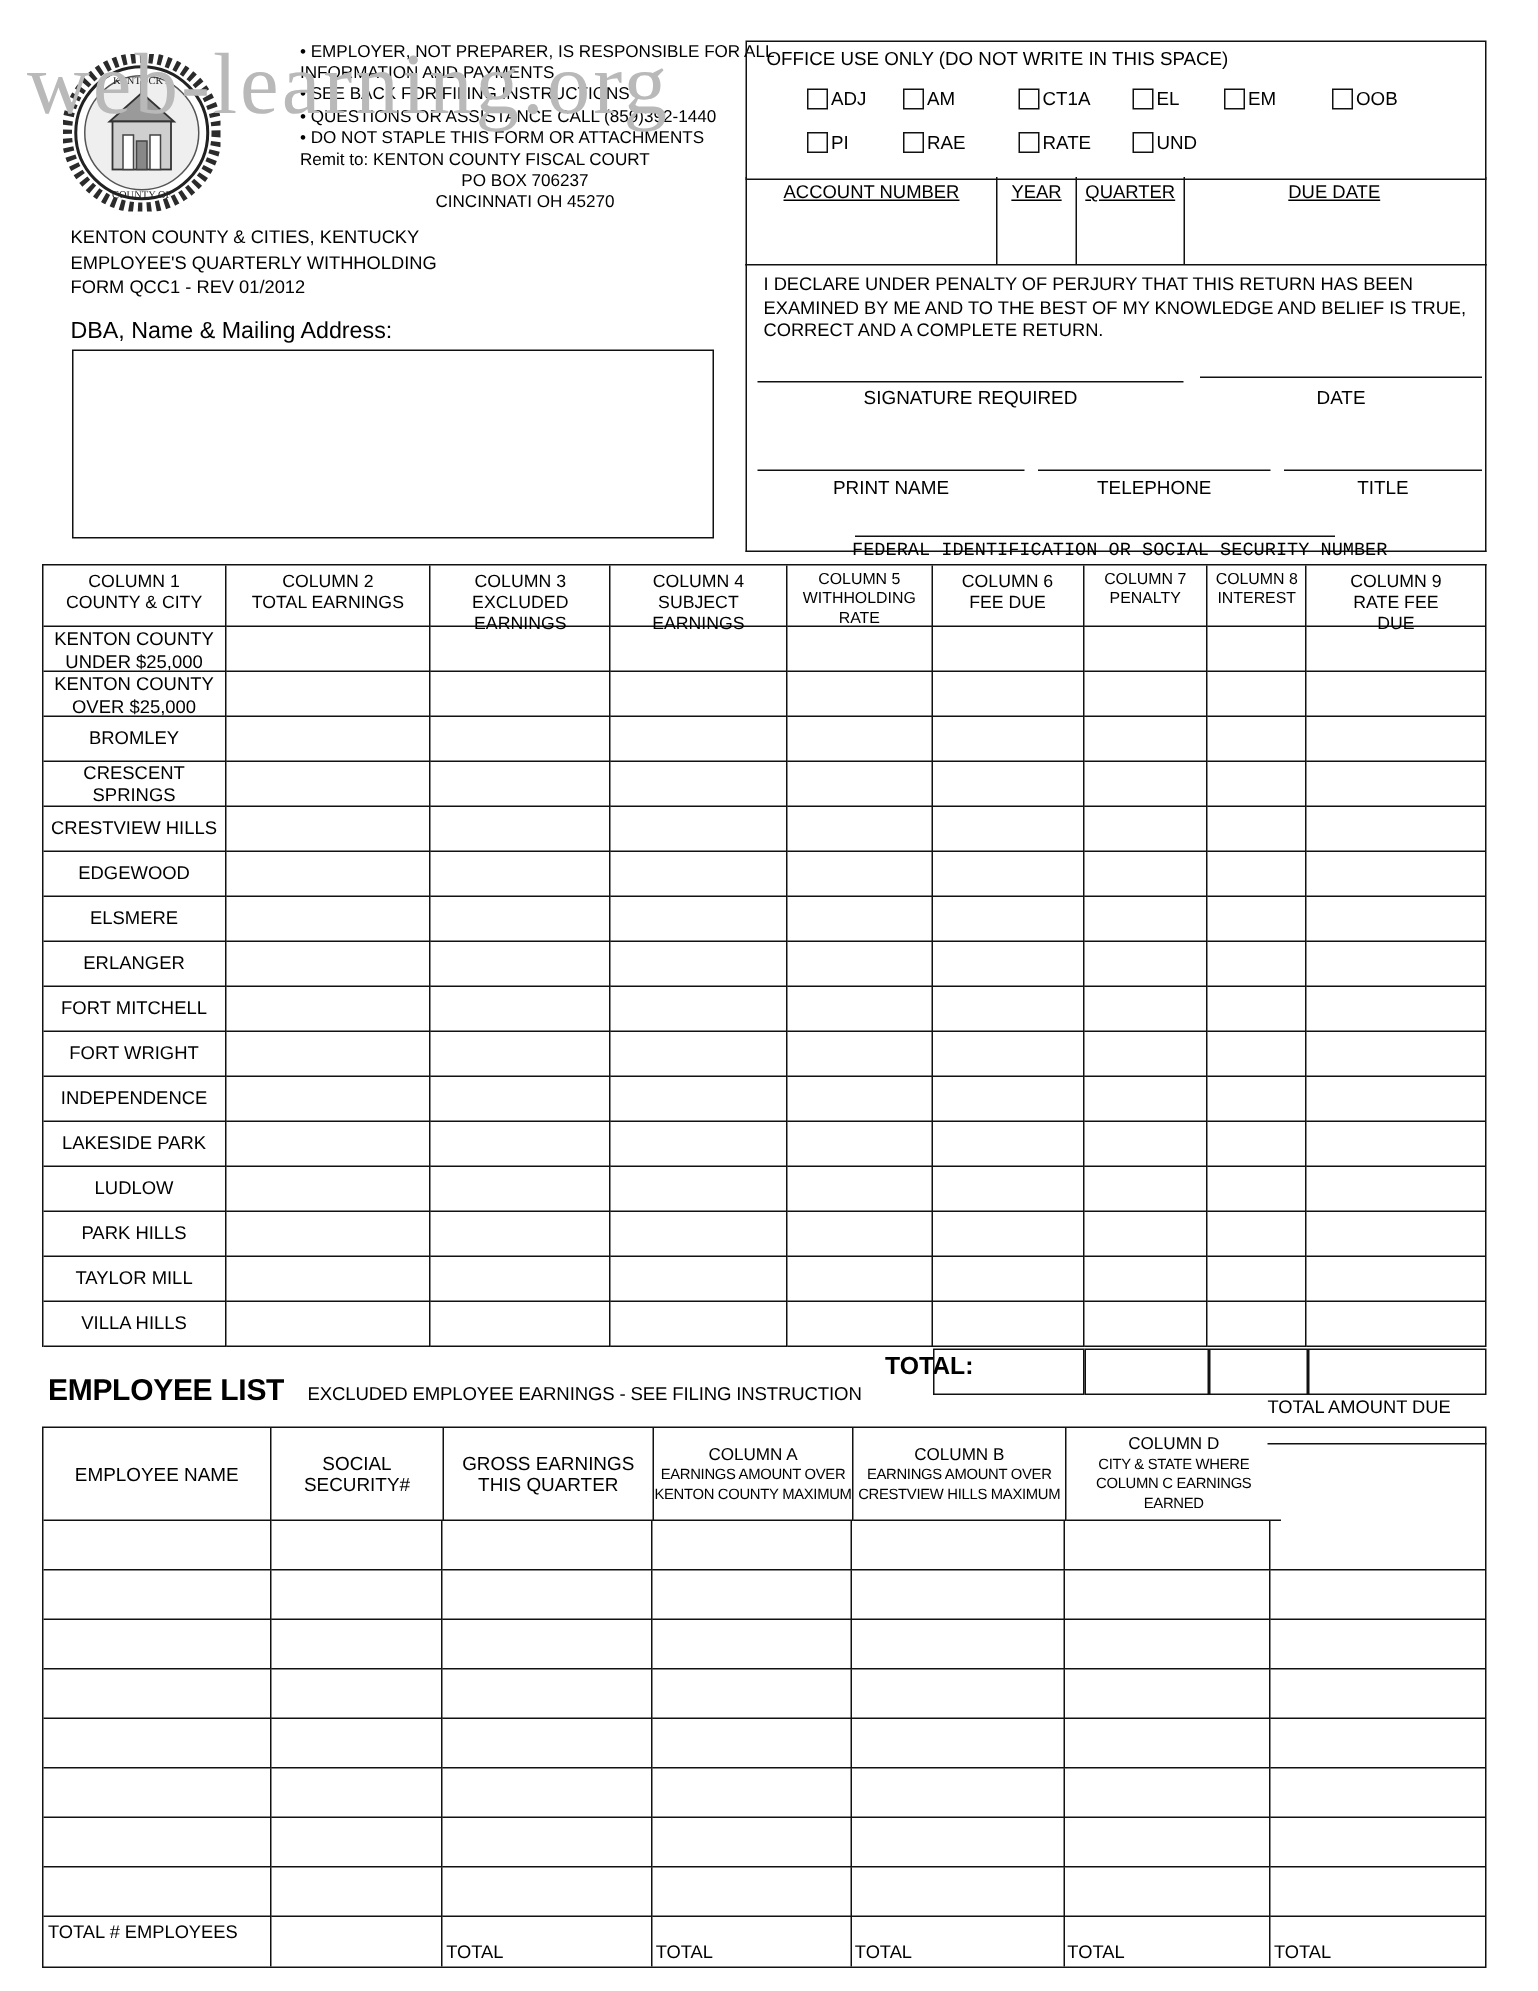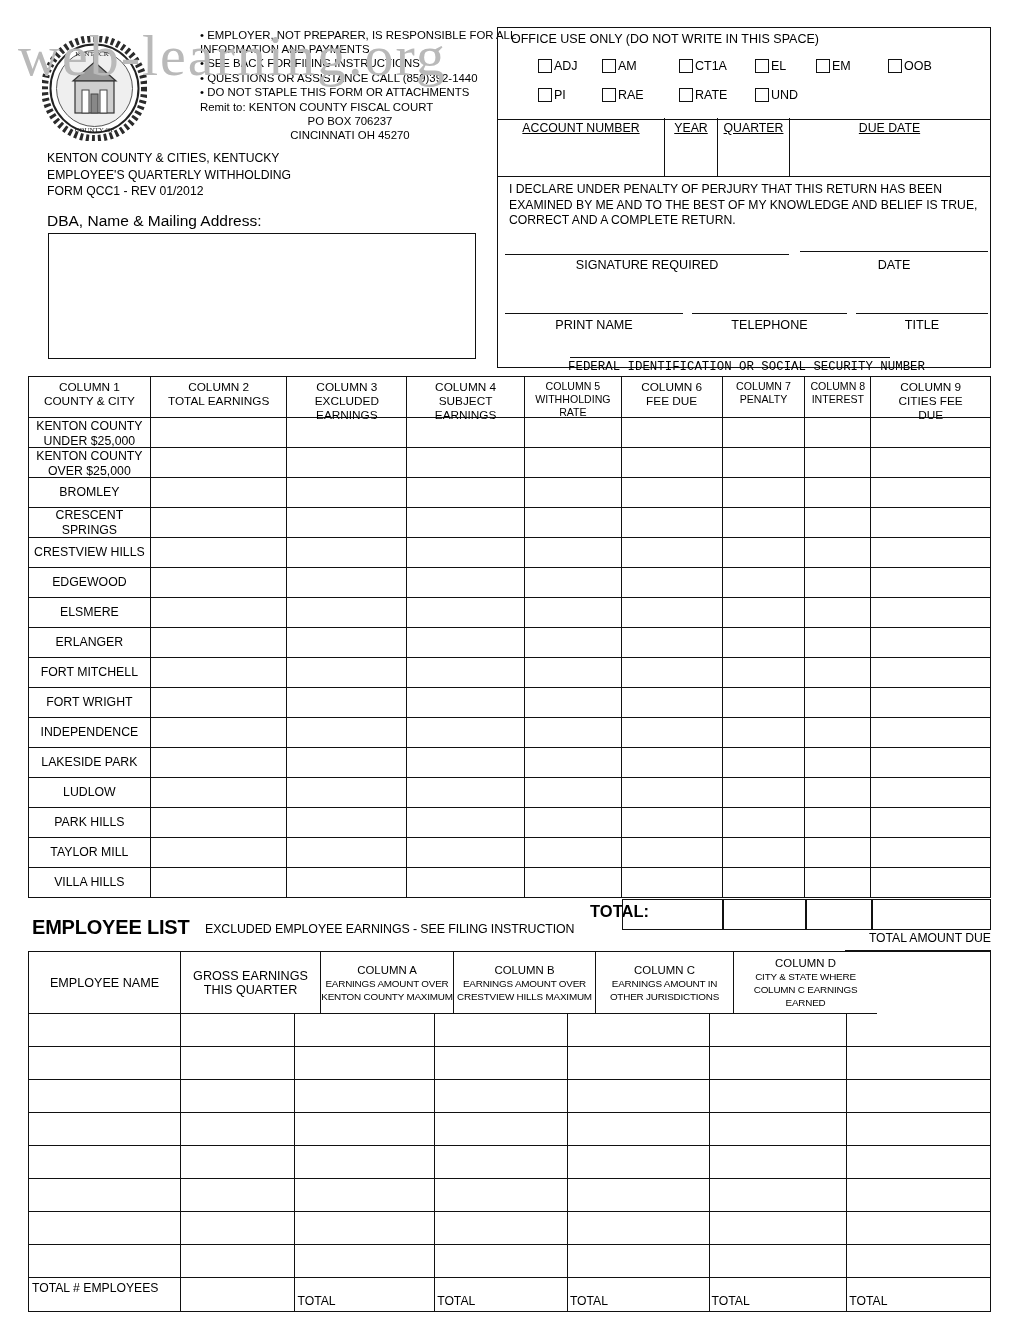--- a/index.html
+++ b/index.html
@@ -55,22 +55,22 @@
   .hdr.sm{font-size:10.6px;line-height:13px;}
   .rowlbl{font-size:12.3px;line-height:15px;text-align:center;display:flex;
           align-items:center;justify-content:center;height:100%;}
   .rowlbl.two{display:block;padding-top:1px;}
 
   
   #totalRow{left:28px;top:899px;width:963px;height:31px;}
   #totalLabel{position:absolute;left:541px;top:3px;width:80px;text-align:right;
               font-size:16.5px;font-weight:bold;}
   .totcell{position:absolute;top:0;height:31px;border:1.2px solid #111;box-sizing:border-box;}
-  #amountDueLbl{position:absolute;left:845px;top:931px;width:146px;text-align:right;
-       font-size:12.2px;border-bottom:1.4px solid #111;padding-bottom:5px;}
+  #amountDueLbl{position:absolute;left:845px;top:931px;width:146px;text-align:left;
+       font-size:12.2px;border-bottom:1.4px solid #111;padding-bottom:17px;}
 
   
   #empTitle{left:32px;top:916px;font-size:20px;font-weight:bold;letter-spacing:-0.2px;}
   #empSub{left:205px;top:922px;font-size:12.4px;letter-spacing:-0.1px;}
   #empTable{left:28px;top:951px;width:963px;border:1.5px solid #111;}
   .etrow{display:flex;width:100%;box-sizing:border-box;}
   .etcell{box-sizing:border-box;border-right:1.2px solid #111;border-bottom:1.2px solid #111;
           position:relative;}
   .etcell:last-child{border-right:none;}
   .ehdr{text-align:center;font-size:11.4px;line-height:14px;}
@@ -234,21 +234,21 @@
       <div class="mtcell hdr sm" style="width: 83px; height: 41px;">
         <div>COLUMN 7</div>
         <div>PENALTY</div>
       </div>
       <div class="mtcell hdr sm" style="width: 66px; height: 41px;">
         <div>COLUMN 8</div>
         <div>INTEREST</div>
       </div>
       <div class="mtcell hdr" style="width: 119px; height: 41px;">
         <div>COLUMN 9</div>
-        <div>CITIES FEE</div>
+        <div>RATE FEE</div>
         <div>DUE</div>
       </div>
     </div>
     <div class="mtrow" style="height: 30px;">
       <div class="mtcell" style="width: 122px; height: 30px;">
         <div class="rowlbl two">
           <div>KENTON COUNTY</div>
           <div>UNDER $25,000</div>
         </div>
       </div>
@@ -498,39 +498,37 @@
   </div>
 <div class="abs" id="amountDueLbl">TOTAL AMOUNT DUE</div>
 
 <div class="abs" id="empTitle">EMPLOYEE LIST</div>
 <div class="abs" id="empSub">EXCLUDED EMPLOYEE EARNINGS - SEE FILING INSTRUCTION</div>
 <div class="abs bx" id="empTable">
     <div class="etrow" style="height: 62px;">
       <div class="etcell ehdr" style="width: 152px; height: 62px; display: flex; flex-direction: column; justify-content: center; align-items: center;">
         <div class="big">EMPLOYEE NAME</div>
       </div>
+      <div class="etcell ehdr" style="width: 115px; height: 62px; display: flex; flex-direction: column; justify-content: center; align-items: center;">
+        <div class="big">SOCIAL SECURITY#</div>
+      </div>
       <div class="etcell ehdr" style="width: 140px; height: 62px; display: flex; flex-direction: column; justify-content: center; align-items: center;">
         <div class="big">GROSS EARNINGS</div>
         <div class="big">THIS QUARTER</div>
       </div>
       <div class="etcell ehdr" style="width: 133px; height: 62px; display: flex; flex-direction: column; justify-content: center; align-items: center;">
         <div>COLUMN A</div>
         <div class="small">EARNINGS AMOUNT OVER</div>
         <div class="small">KENTON COUNTY MAXIMUM</div>
       </div>
       <div class="etcell ehdr" style="width: 142px; height: 62px; display: flex; flex-direction: column; justify-content: center; align-items: center;">
         <div>COLUMN B</div>
         <div class="small">EARNINGS AMOUNT OVER</div>
         <div class="small">CRESTVIEW HILLS MAXIMUM</div>
       </div>
-      <div class="etcell ehdr" style="width: 138px; height: 62px; display: flex; flex-direction: column; justify-content: center; align-items: center;">
-        <div>COLUMN C</div>
-        <div class="small">EARNINGS AMOUNT IN</div>
-        <div class="small">OTHER JURISDICTIONS</div>
-      </div>
       <div class="etcell ehdr" style="width: 143px; height: 62px; display: flex; flex-direction: column; justify-content: center; align-items: center;">
         <div>COLUMN D</div>
         <div class="small">CITY &amp; STATE WHERE</div>
         <div class="small">COLUMN C EARNINGS EARNED</div>
       </div>
     </div>
     <div class="etrow" style="height: 33px;">
       <div class="etcell" style="width: 152px; height: 33px;"></div>
       <div class="etcell" style="width: 115px; height: 33px;"></div>
       <div class="etcell" style="width: 140px; height: 33px;"></div>

